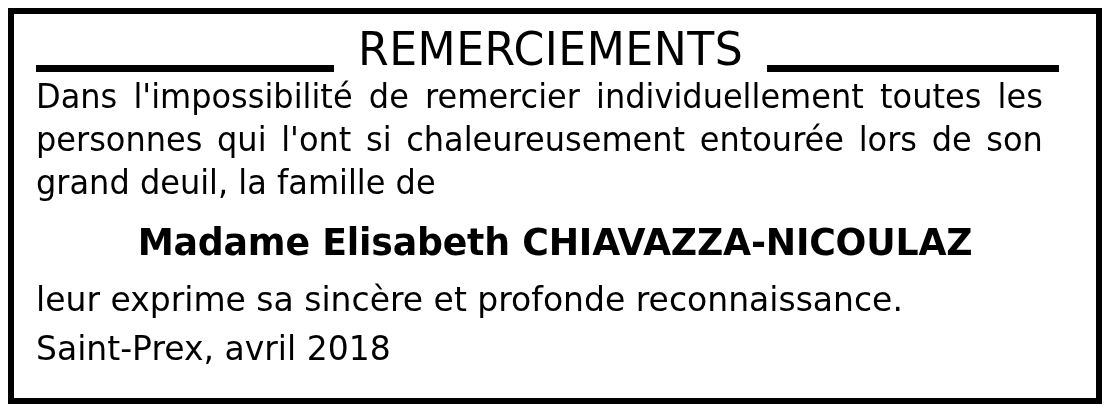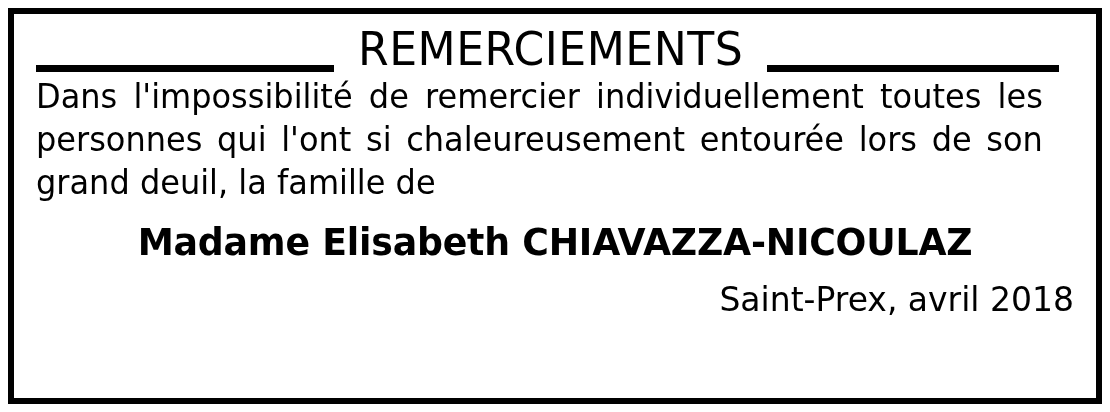--- a/index.html
+++ b/index.html
@@ -86,36 +86,36 @@
     margin-bottom: 14px;
     letter-spacing: -0.2px;
     transform: scaleX(0.98);
   }
 
   .para-thanks {
     margin-top: 2px;
   }
   .para-place {
     margin-top: 6px;
-    text-align: right;
   }
 </style>
 </head>
 <body>
 
 <div class="notice">
   <div class="notice-inner">
 
     <div class="header">
       <div class="rule rule-left"></div>
       <div class="header-title">REMERCIEMENTS</div>
       <div class="rule rule-right"></div>
     </div>
 
     <p class="para para-intro">Dans l'impossibilité de remercier individuellement toutes les personnes qui l'ont si chaleureusement entourée lors de son grand deuil, la famille de</p>
 
     <p class="name-line">Madame Elisabeth CHIAVAZZA-NICOULAZ</p>
 
+    <p class="para para-thanks">leur exprime sa sincère et profonde reconnaissance.</p>
 
     <p class="para para-place">Saint-Prex, avril 2018</p>
 
   </div>
 </div>
 
 </body></html>

